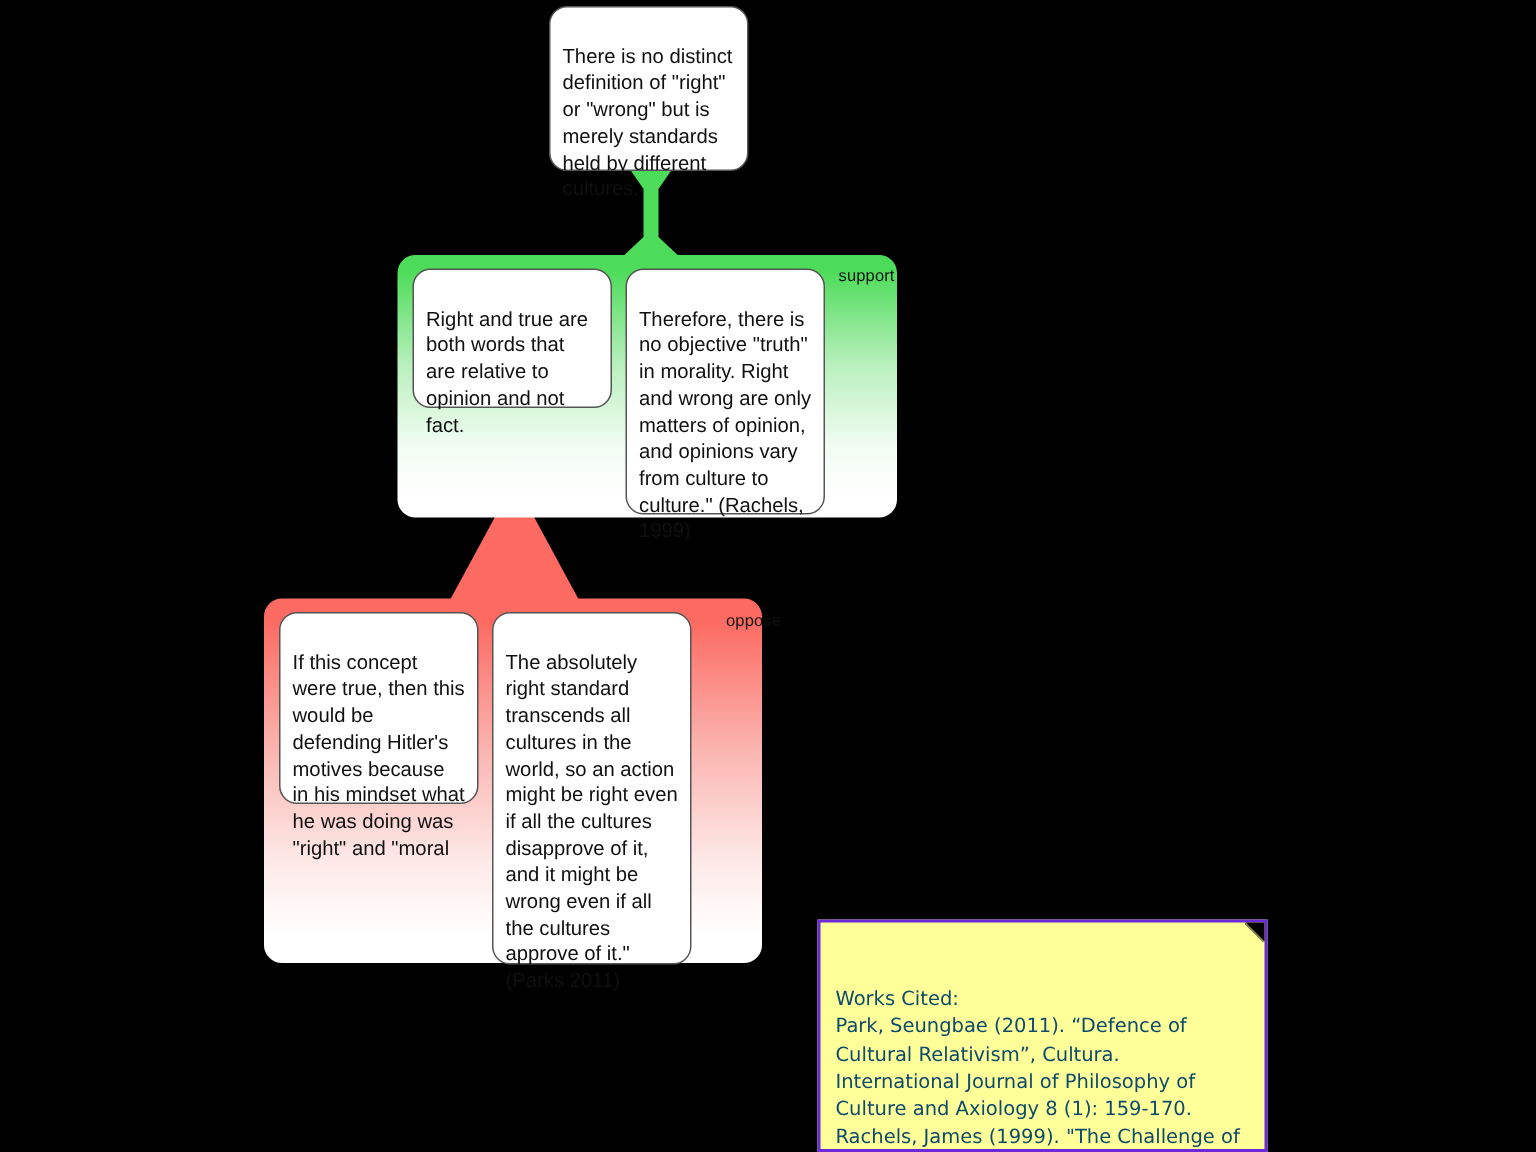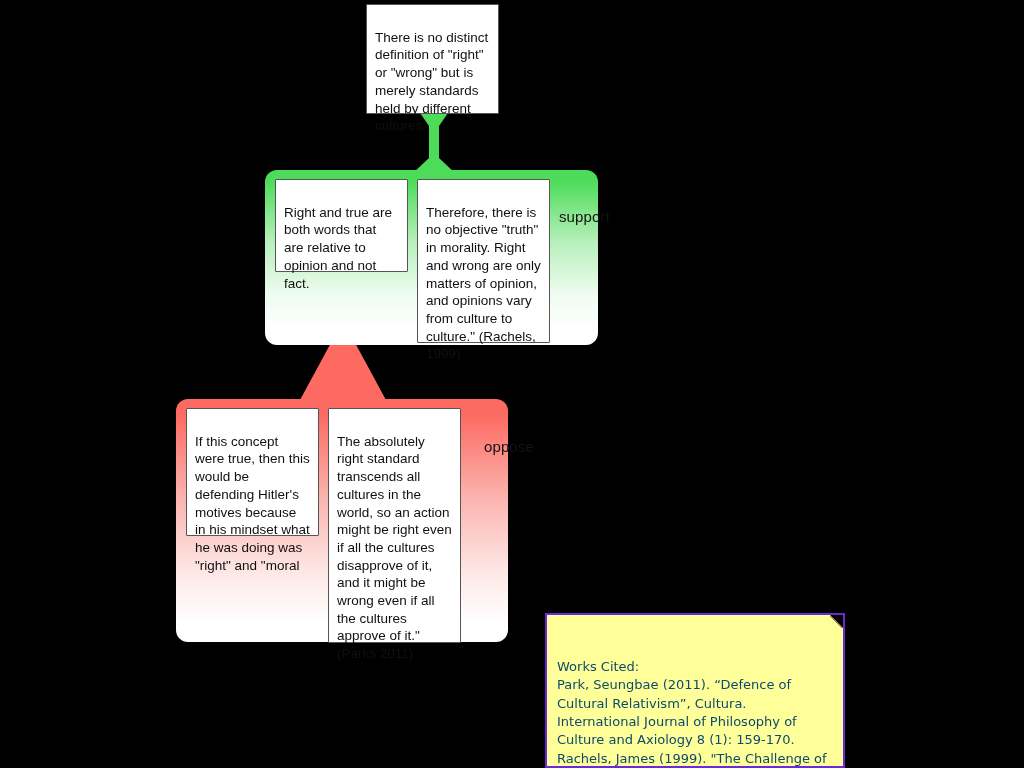--- a/index.html
+++ b/index.html
@@ -16,21 +16,21 @@
     height: 768px;
     background: #000000;
     font-family: "Liberation Sans", sans-serif;
   }
 
   
   .card {
     position: absolute;
     background: #ffffff;
     border: 1px solid #555555;
-    border-radius: 1px;
+    border-radius: 12px;
     box-sizing: border-box;
     color: #101010;
     font-family: "Liberation Sans", sans-serif;
     font-size: 13.5px;
     line-height: 17.7px;
     padding: 6px 8px 5px 8px;
     white-space: pre-line;
     z-index: 6;
   }
 
@@ -43,25 +43,24 @@
   }
   .group.support {
     background: linear-gradient(to bottom, #4ddc59 0%, #4ddc59 6%, #b9f0bd 42%, #f0fcf1 72%, #ffffff 92%, #ffffff 100%);
   }
   .group.oppose {
     background: linear-gradient(to bottom, #fc6a61 0%, #fc6a61 6%, #fbb6b1 42%, #fde9e7 72%, #ffffff 92%, #ffffff 100%);
   }
   .group-label {
     position: absolute;
     font-family: "Liberation Sans", sans-serif;
-    font-size: 15px;
+    font-size: 11px;
     color: #121212;
     letter-spacing: 0.1px;
     z-index: 7;
-    margin-top: 30px;
   }
 
   
   .connector {
     position: absolute;
     z-index: 2;
   }
 
   
   .note {

